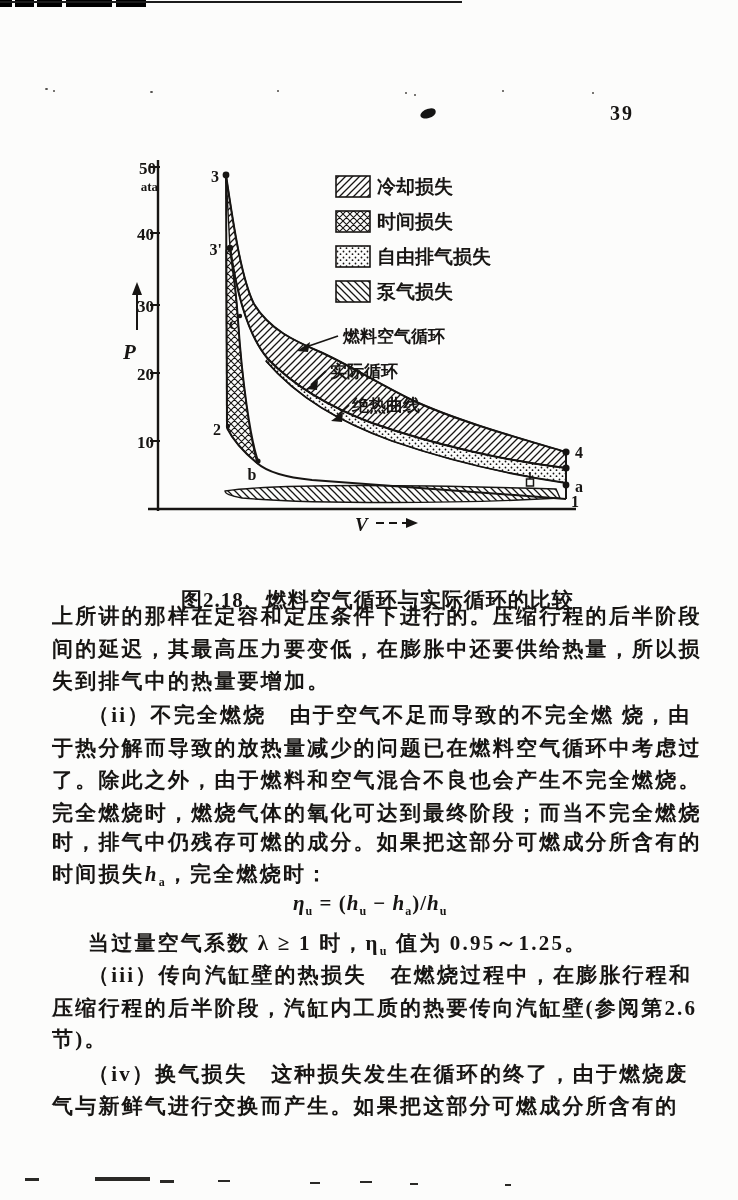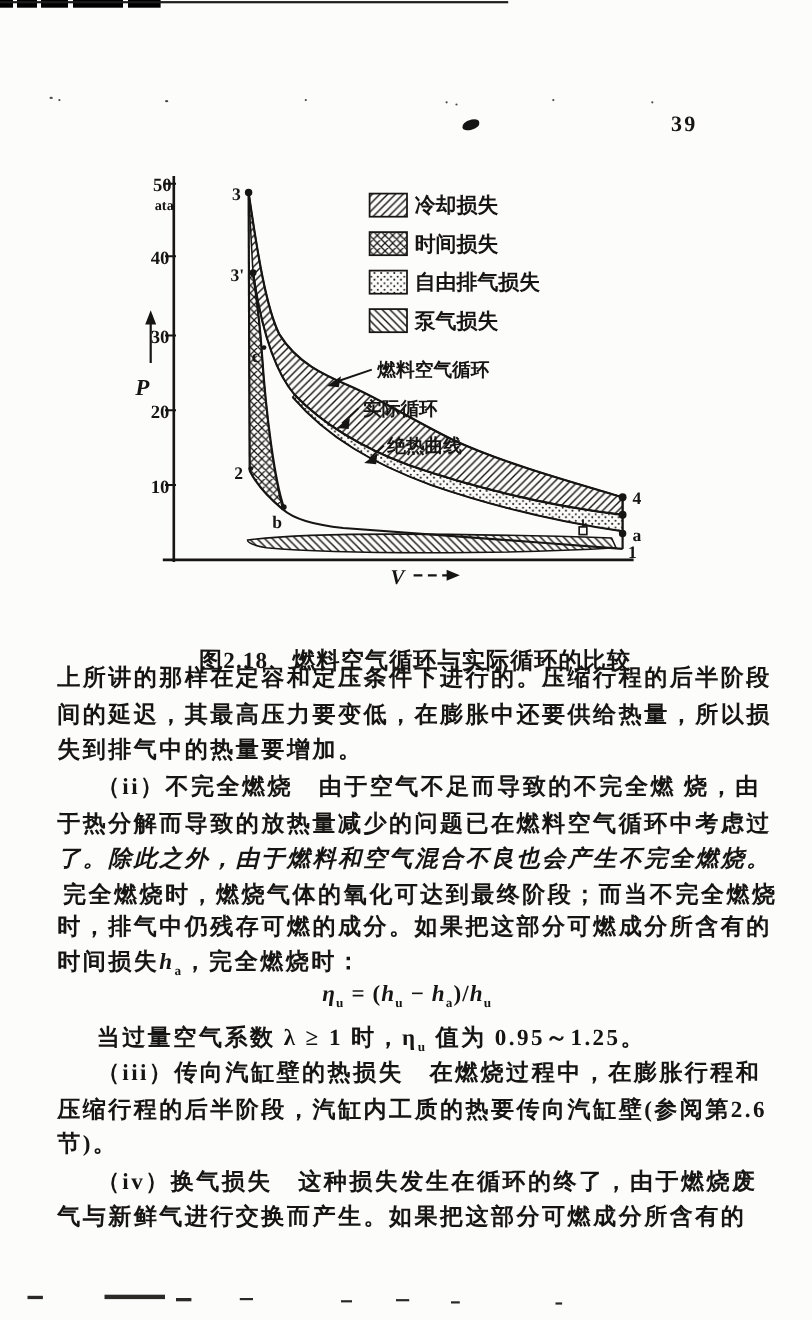--- a/index.html
+++ b/index.html
@@ -152,22 +152,22 @@
   <polygon points="331,291 343,282 342,292" fill="#171513"></polygon>
 </svg>
 
 <div class="caption">图2.18　燃料空气循环与实际循环的比较</div>
 
 <div class="line" style="top:604px;">上所讲的那样在定容和定压条件下进行的。压缩行程的后半阶段</div>
 <div class="line" style="top:637px;">间的延迟，其最高压力要变低，在膨胀中还要供给热量，所以损</div>
 <div class="line" style="top:669px;">失到排气中的热量要增加。</div>
 <div class="line ind" style="top:703px;">（ii）不完全燃烧　由于空气不足而导致的不完全燃 烧，由</div>
 <div class="line" style="top:736px;">于热分解而导致的放热量减少的问题已在燃料空气循环中考虑过</div>
-<div class="line" style="top:768px;font-style:italic;">了。除此之外，由于燃料和空气混合不良也会产生不完全燃烧。</div>
-<div class="line" style="top:801px;text-align:center;">完全燃烧时，燃烧气体的氧化可达到最终阶段；而当不完全燃烧</div>
+<div class="line" style="top:768px;">了。除此之外，由于燃料和空气混合不良也会产生不完全燃烧。</div>
+<div class="line" style="top:801px;">完全燃烧时，燃烧气体的氧化可达到最终阶段；而当不完全燃烧</div>
 <div class="line" style="top:830px;">时，排气中仍残存可燃的成分。如果把这部分可燃成分所含有的</div>
 <div class="line" style="top:862px;"><span>时间损失</span><span class="it">h</span><sub>a</sub><span>，完全燃烧时：</span></div>
 
 <div class="formula"><span class="it">η</span><sub>u</sub><span> = (</span><span class="it">h</span><sub>u</sub><span> − </span><span class="it">h</span><sub>a</sub><span>)/</span><span class="it">h</span><sub>u</sub></div>
 
 <div class="line ind" style="top:931px;"><span>当过量空气系数 λ ≥ 1 时，η</span><sub>u</sub><span> 值为 0.95～1.25。</span></div>
 <div class="line ind" style="top:963px;">（iii）传向汽缸壁的热损失　在燃烧过程中，在膨胀行程和</div>
 <div class="line" style="top:996px;">压缩行程的后半阶段，汽缸内工质的热要传向汽缸壁(参阅第2.6</div>
 <div class="line" style="top:1027px;">节)。</div>
 <div class="line ind" style="top:1062px;">（iv）换气损失　这种损失发生在循环的终了，由于燃烧废</div>

